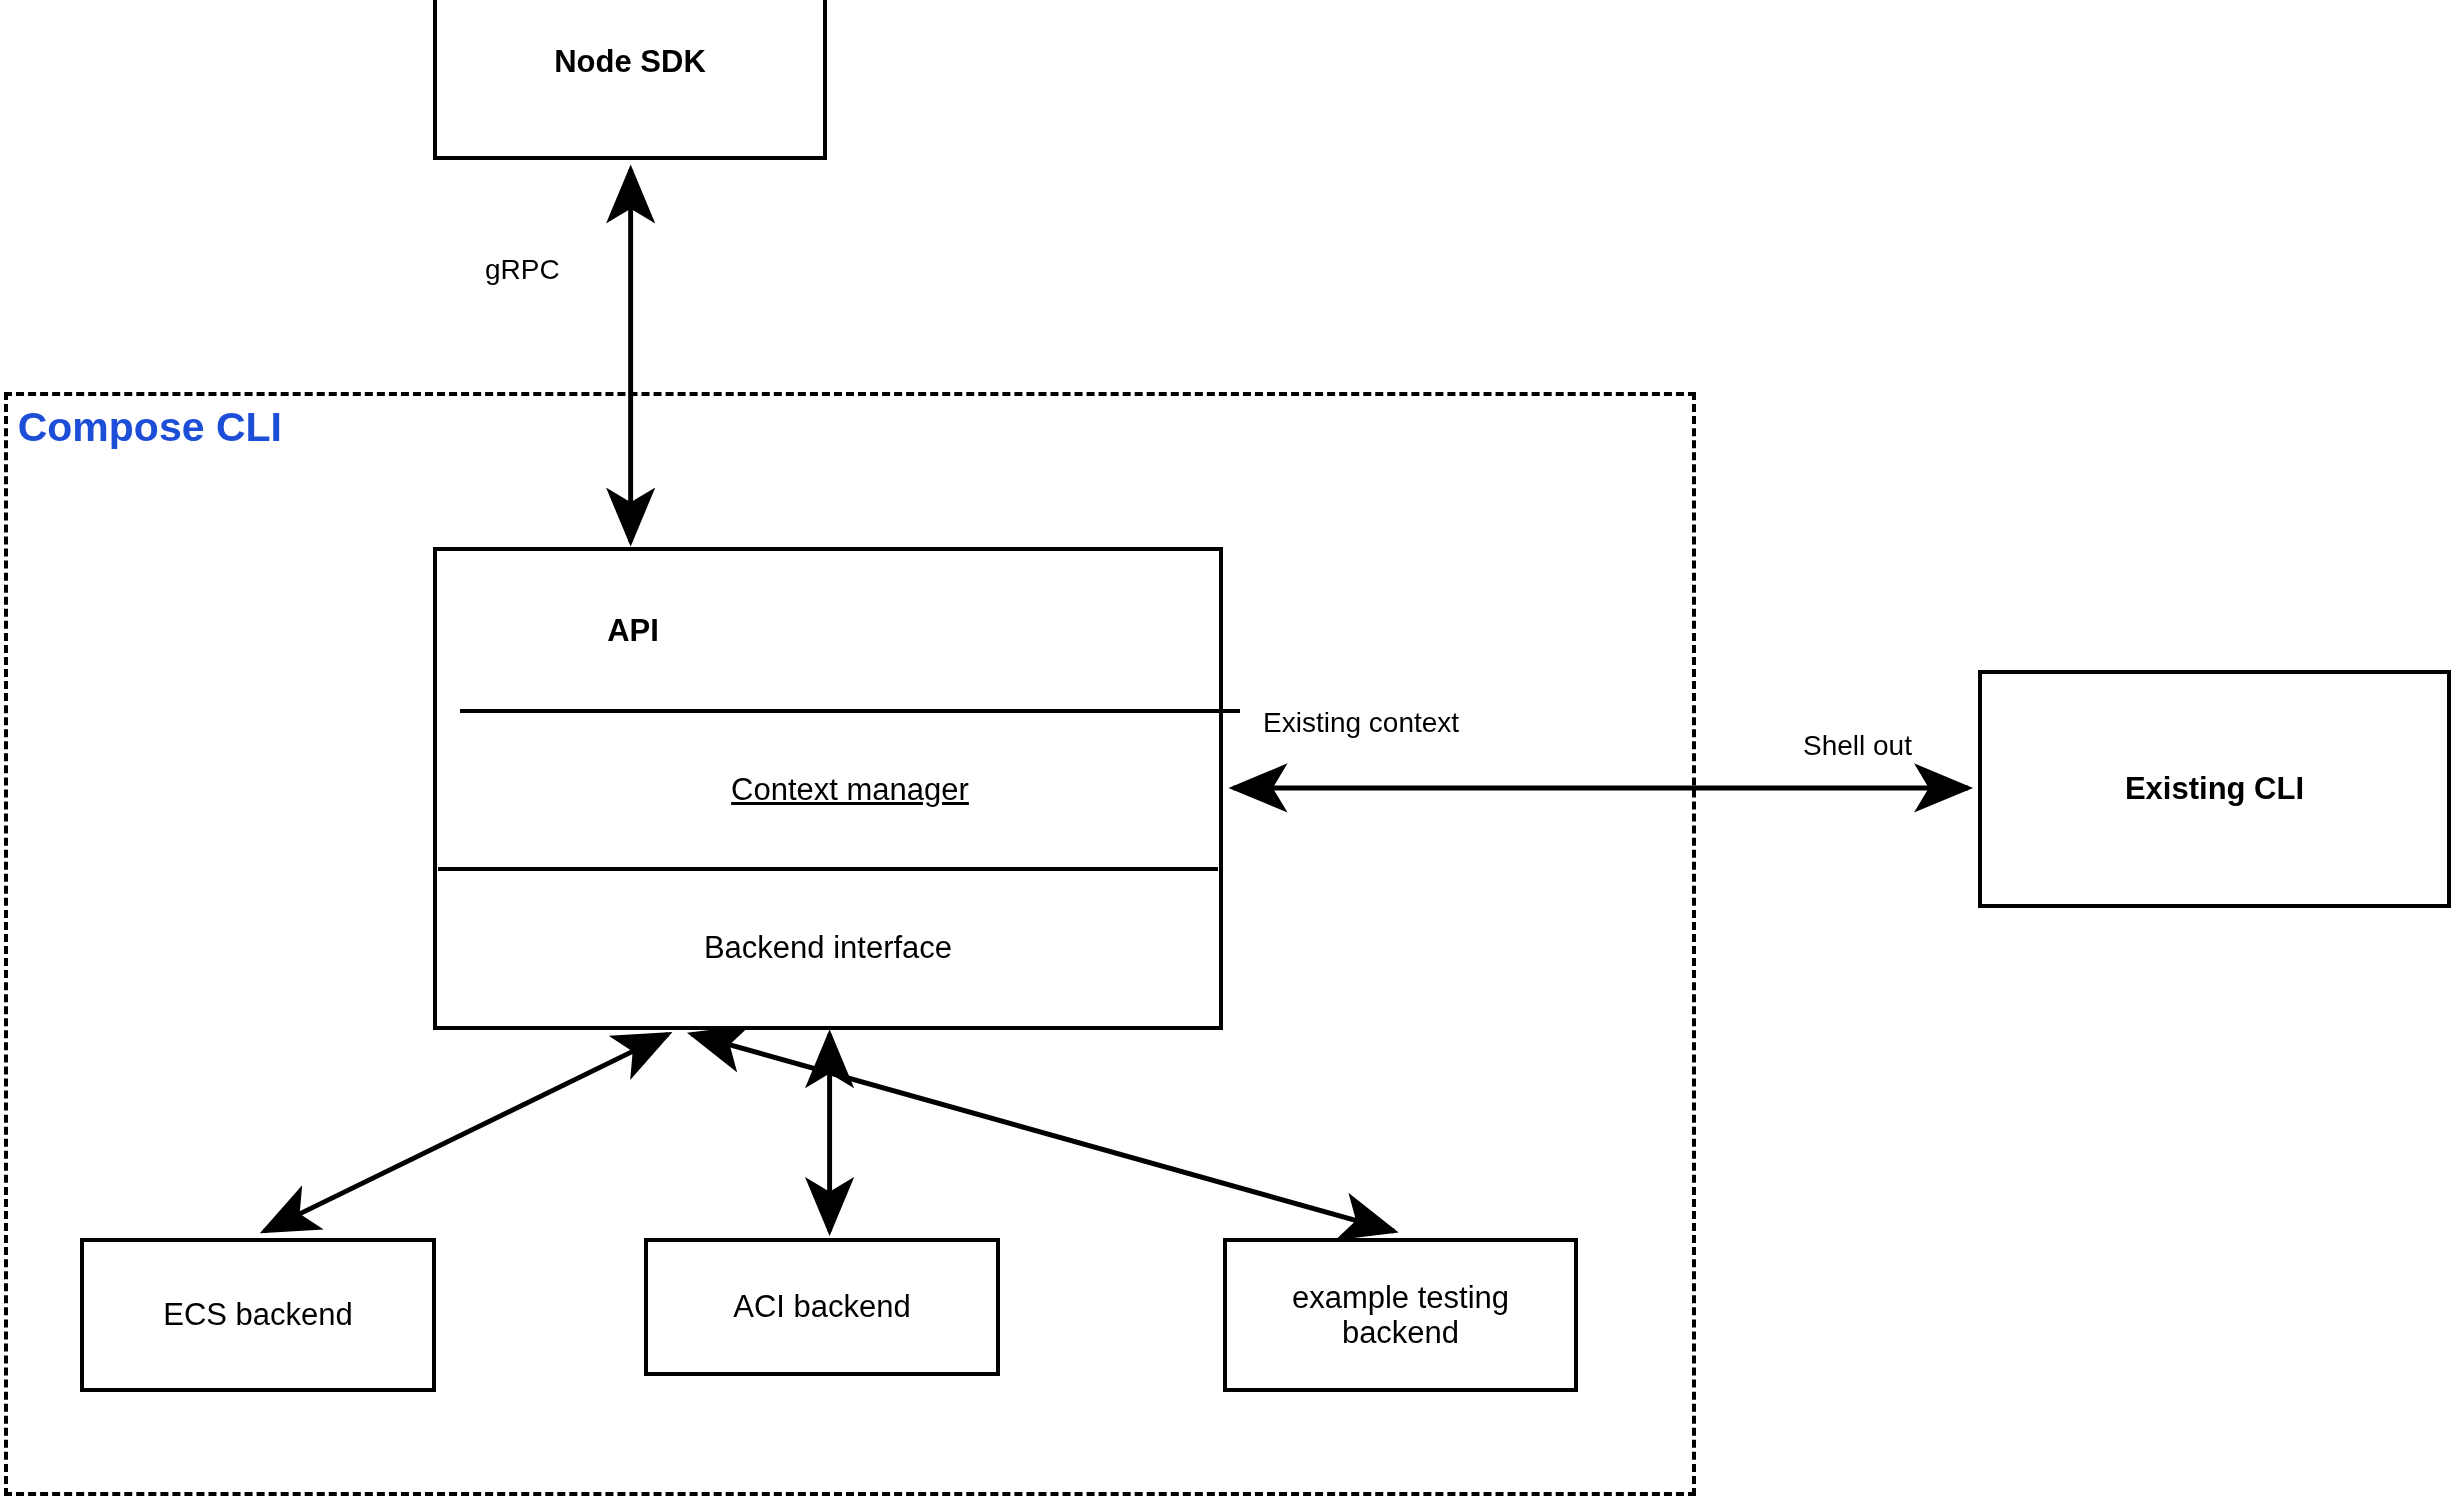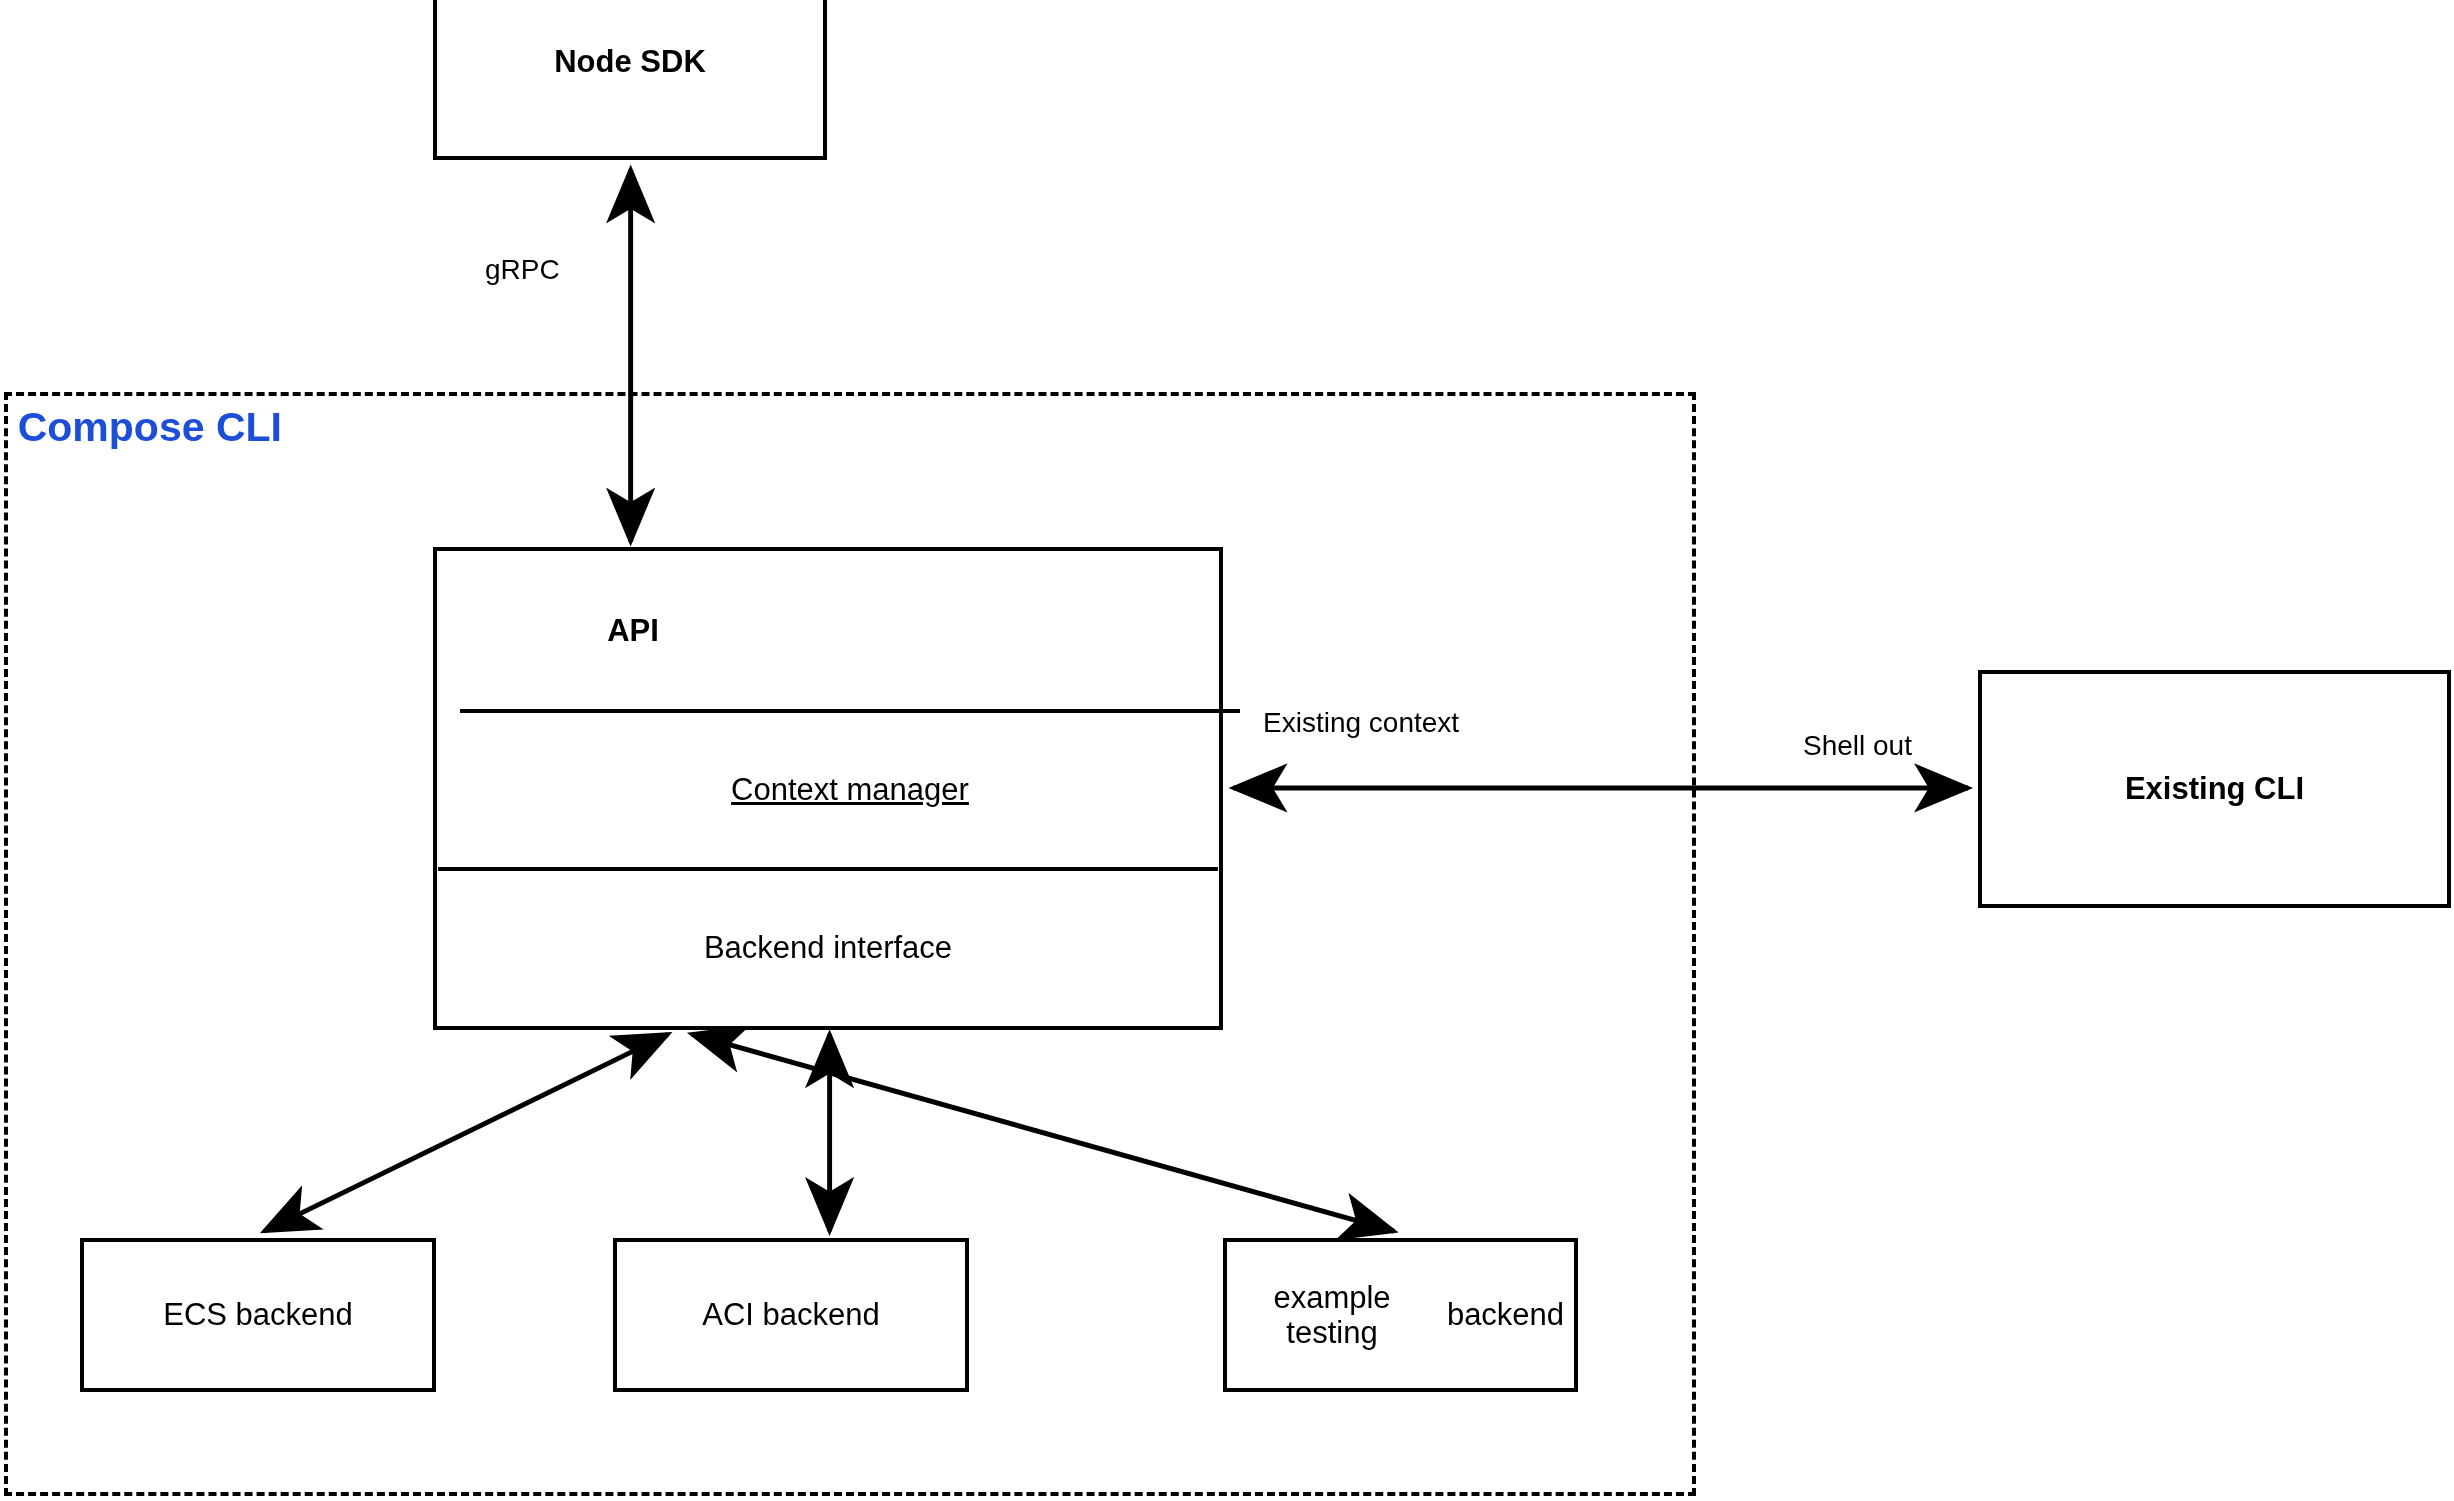--- a/index.html
+++ b/index.html
@@ -129,23 +129,23 @@
   <div class="edge-label" style="left:1755px; top:730px;margin-left:48px;">Shell out</div>
 
   <div class="node-box" style="left:1978px; top:670px; width:473px; height:238px;justify-content:center;">
     <span class="node-label bold">Existing CLI</span>
   </div>
 
   <div class="node-box" style="left:80px; top:1238px; width:356px; height:154px;">
     <span class="node-label">ECS backend</span>
   </div>
 
-  <div class="node-box" style="left:613px; top:1238px; width:356px; height:154px;text-align:center;">
+  <div class="node-box" style="left:644px; top:1238px; width:356px; height:138px;text-align:center;">
     <span class="node-label">ACI backend</span>
   </div>
 
-  <div class="node-box" style="left:1223px; top:1238px; width:355px; height:154px; ">
+  <div class="node-box" style="left:1223px; top:1238px; width:355px; height:154px; flex-direction:column;">
     <span class="node-label">example testing</span>
     <span class="node-label">backend</span>
   </div>
 
 </div>
 
 
 </body></html>

